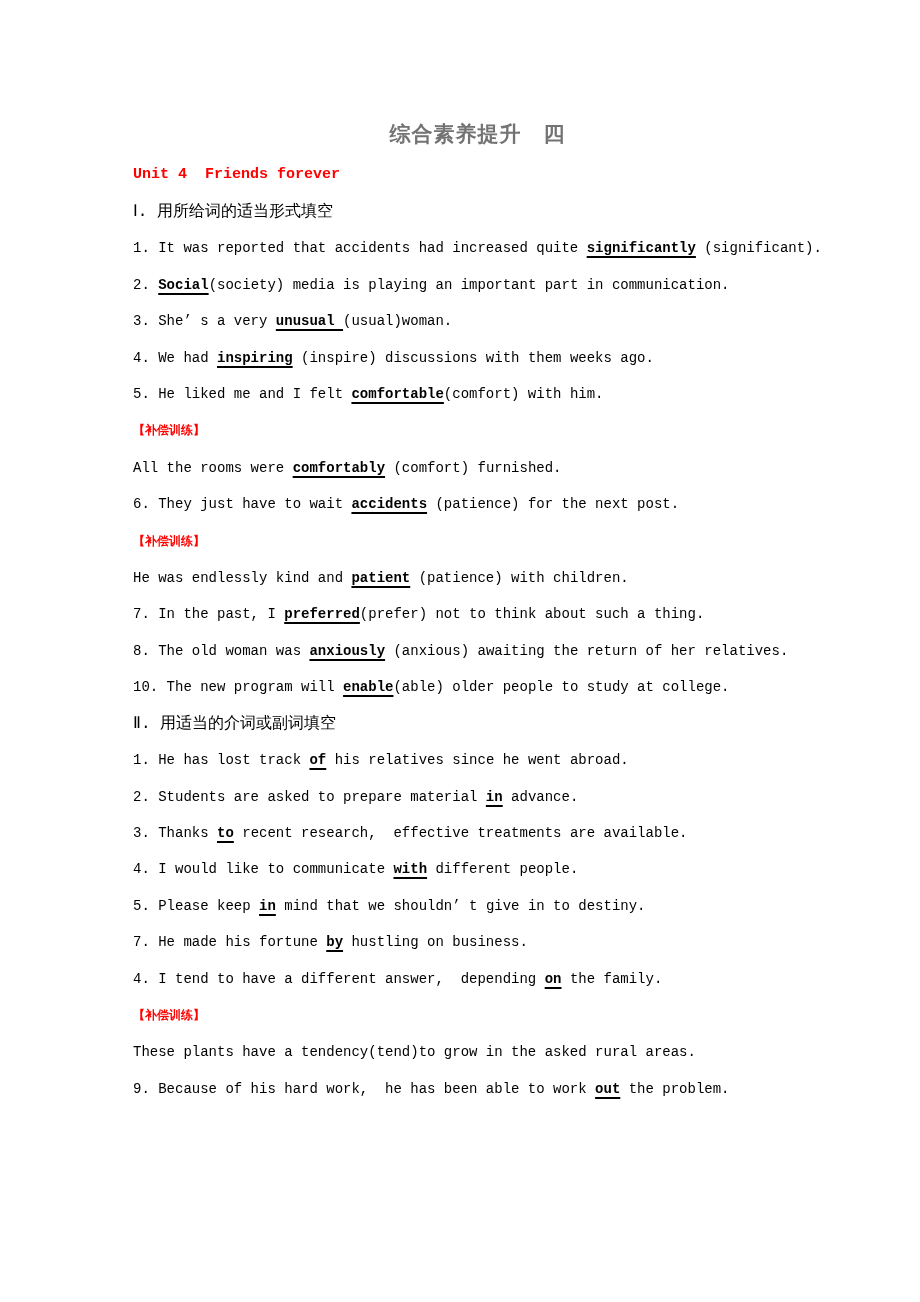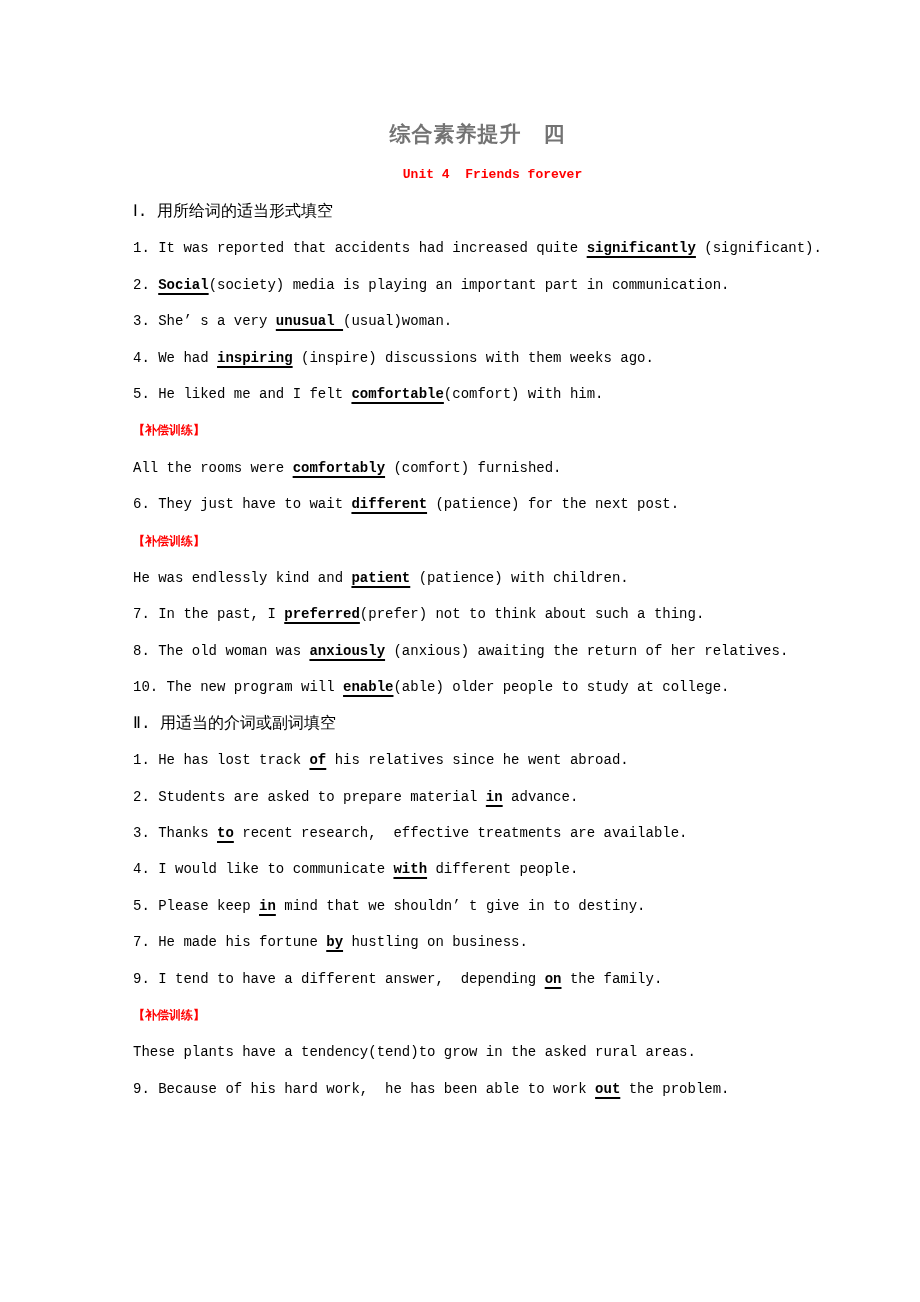--- a/index.html
+++ b/index.html
@@ -22,22 +22,22 @@
     font-family: Liberation Sans, sans-serif;
     letter-spacing: 1px;
     white-space: pre;
     line-height: 28px;
     
     margin-right: 40px;
   }
   .subtitle {
     color: #ff0000;
     font-weight: bold;
-    font-size: 13px;
-    text-align: center;
+    font-size: 15px;
+    text-align: left;
     white-space: pre;
     margin-top: 16px;
     line-height: 22px;
     margin-right: 10px;
   }
   .lines { margin-top: 8px; }
   .line {
     line-height: 36.4px;
     white-space: pre-wrap;
     font-size: 14px;
@@ -63,31 +63,31 @@
   <h2 class="subtitle">Unit 4  Friends forever</h2>
   <div class="lines" id="lines">
       <div class="line section"><span>Ⅰ. 用所给词的适当形式填空</span></div>
       <div class="line item"><span>1. It was reported that accidents had increased quite </span><span class="answer">significantly</span><span> (significant).</span></div>
       <div class="line item"><span>2. </span><span class="answer">Social</span><span>(society) media is playing an important part in communication.</span></div>
       <div class="line item"><span>3. She’ s a very </span><span class="answer">unusual </span><span>(usual)woman.</span></div>
       <div class="line item"><span>4. We had </span><span class="answer">inspiring</span><span> (inspire) discussions with them weeks ago.</span></div>
       <div class="line item"><span>5. He liked me and I felt </span><span class="answer">comfortable</span><span>(comfort) with him.</span></div>
       <div class="line red"><span>【补偿训练】</span></div>
       <div class="line item"><span>All the rooms were </span><span class="answer">comfortably</span><span> (comfort) furnished.</span></div>
-      <div class="line item"><span>6. They just have to wait </span><span class="answer">different</span><span> (patience) for the next post.</span></div>
+      <div class="line item"><span>6. They just have to wait </span><span class="answer">accidents</span><span> (patience) for the next post.</span></div>
       <div class="line red"><span>【补偿训练】</span></div>
       <div class="line item"><span>He was endlessly kind and </span><span class="answer">patient</span><span> (patience) with children.</span></div>
       <div class="line item"><span>7. In the past, I </span><span class="answer">preferred</span><span>(prefer) not to think about such a thing.</span></div>
       <div class="line item"><span>8. The old woman was </span><span class="answer">anxiously</span><span> (anxious) awaiting the return of her relatives.</span></div>
       <div class="line item"><span>10. The new program will </span><span class="answer">enable</span><span>(able) older people to study at college.</span></div>
       <div class="line section"><span>Ⅱ. 用适当的介词或副词填空</span></div>
       <div class="line item"><span>1. He has lost track </span><span class="answer">of</span><span> his relatives since he went abroad.</span></div>
       <div class="line item"><span>2. Students are asked to prepare material </span><span class="answer">in</span><span> advance.</span></div>
       <div class="line item"><span>3. Thanks </span><span class="answer">to</span><span> recent research,  effective treatments are available.</span></div>
       <div class="line item"><span>4. I would like to communicate </span><span class="answer">with</span><span> different people.</span></div>
       <div class="line item"><span>5. Please keep </span><span class="answer">in</span><span> mind that we shouldn’ t give in to destiny.</span></div>
       <div class="line item"><span>7. He made his fortune </span><span class="answer">by</span><span> hustling on business.</span></div>
-      <div class="line item"><span>9. I tend to have a different answer,  depending </span><span class="answer">on</span><span> the family.</span></div>
+      <div class="line item"><span>4. I tend to have a different answer,  depending </span><span class="answer">on</span><span> the family.</span></div>
       <div class="line red"><span>【补偿训练】</span></div>
       <div class="line item"><span>These plants have a tendency(tend)to grow in the asked rural areas.</span></div>
       <div class="line item"><span>9. Because of his hard work,  he has been able to work </span><span class="answer">out</span><span> the problem.</span></div>
     </div>
 </div>
 
 </body></html>

